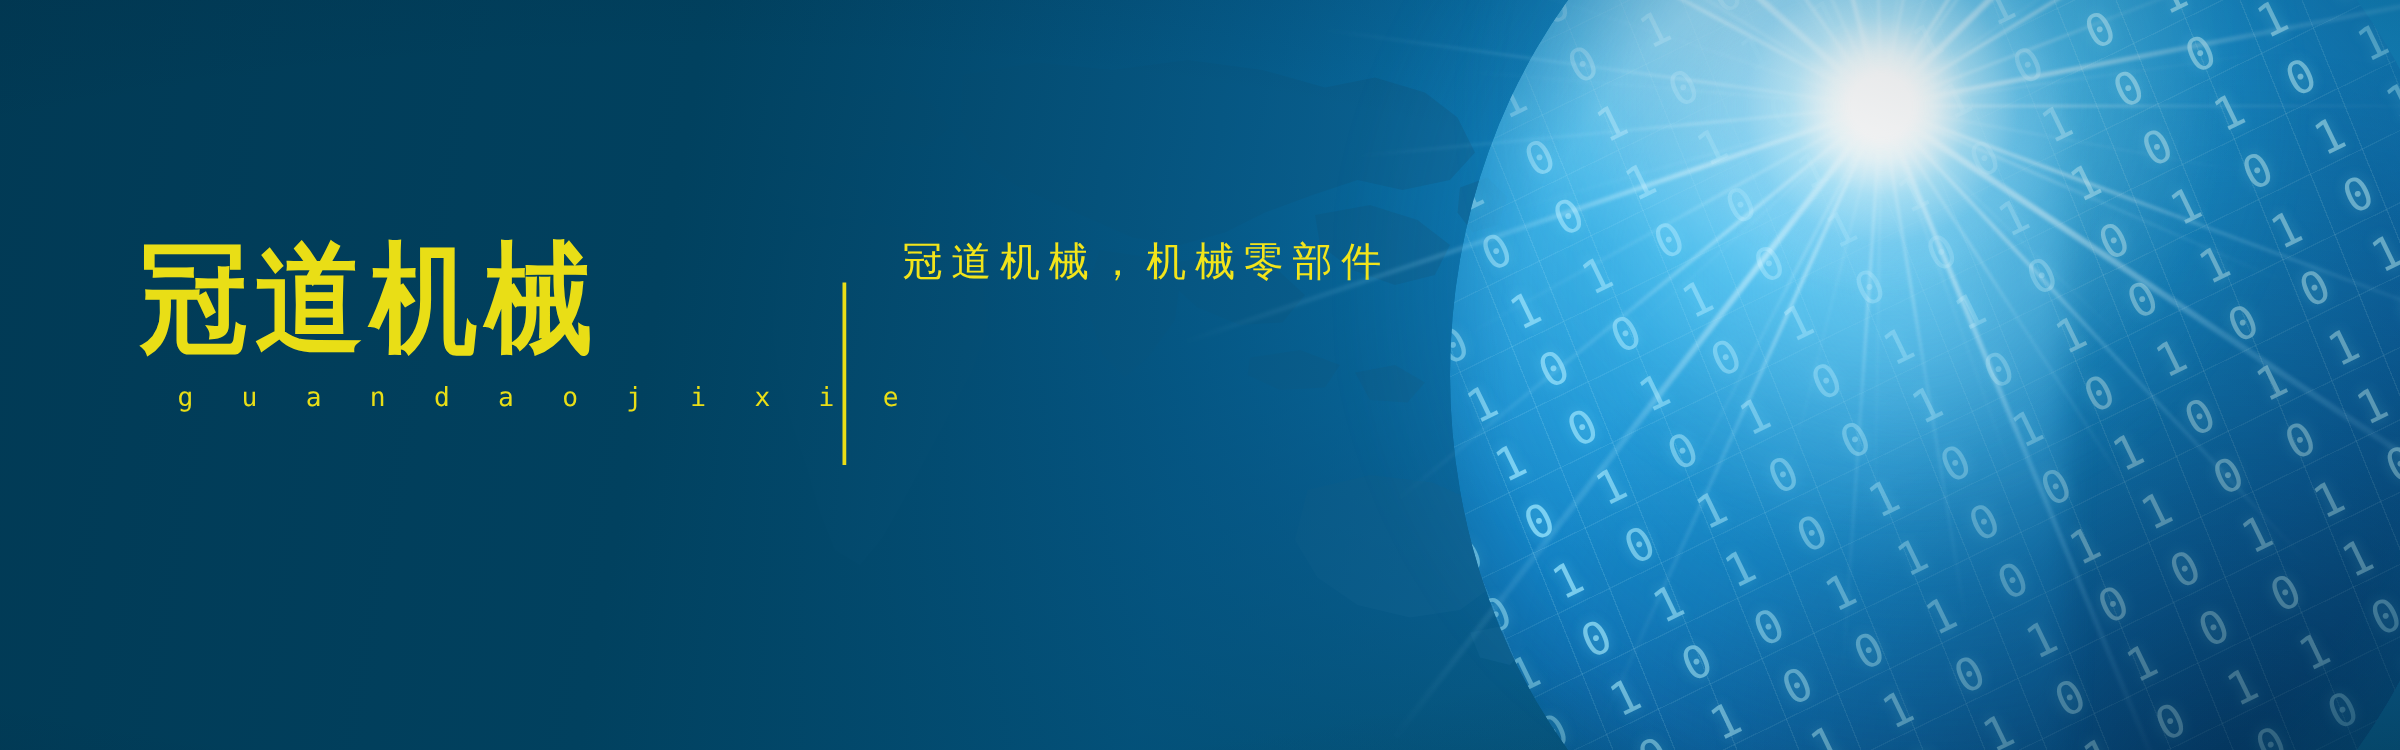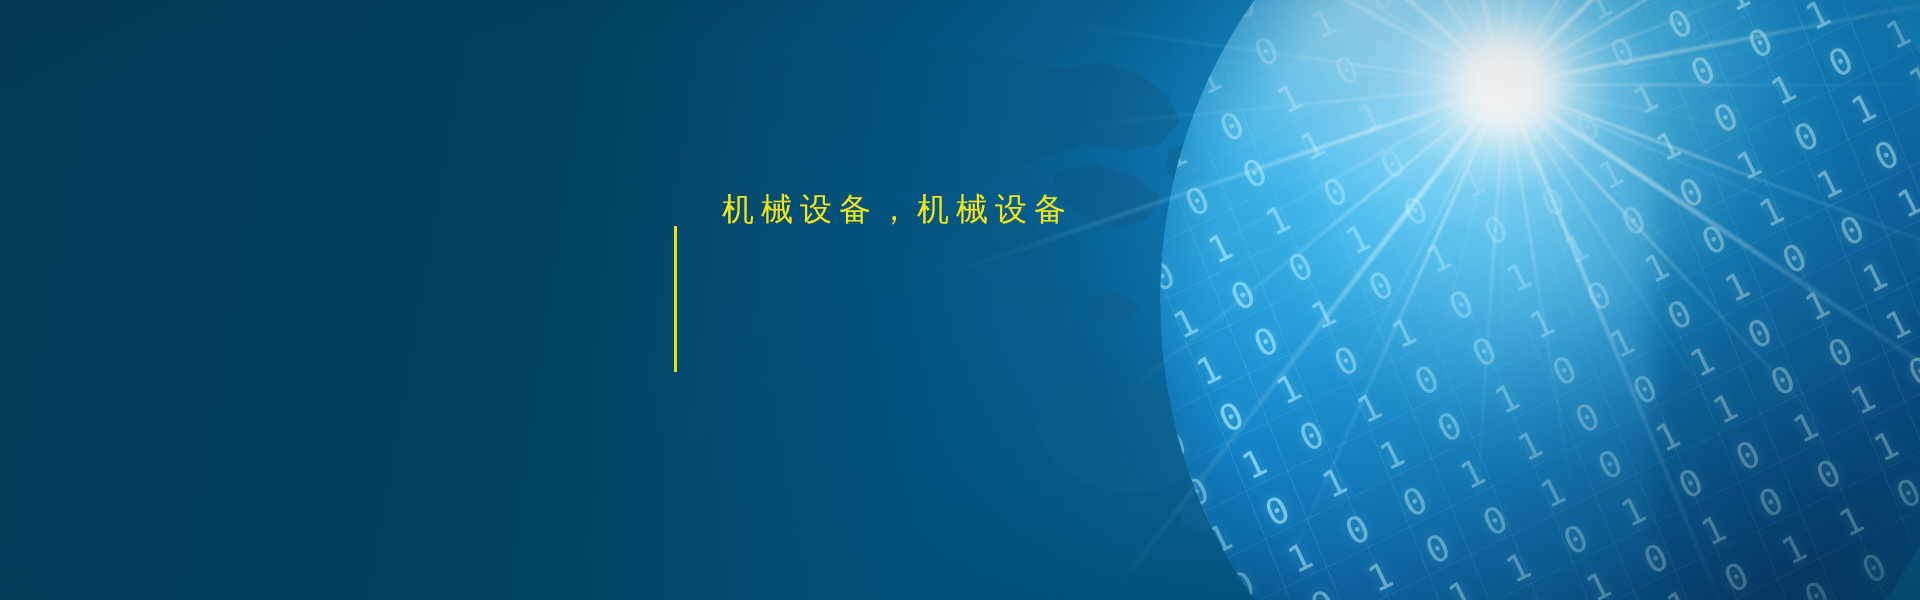--- a/index.html
+++ b/index.html
@@ -206,21 +206,25 @@
         <div class="ray" style="width:590px;height:4.2px;transform:rotate(349.1478260869565deg) translateY(-2.1px);"></div>
         <div class="ray" style="width:320px;height:1.3px;transform:rotate(352.17391304347825deg) translateY(-0.65px);"></div>
       </div>
     <div class="sun-core"></div>
   </div>
 
   <div class="vignette"></div>
 
   <div class="content">
 
+    <div class="logo-block">
+      <div class="logo-main">冠道机械</div>
+      <div class="logo-pinyin">g u a n   d a o   j i   x i e</div>
+    </div>
 
     <div class="divider"></div>
 
     <div class="taglines">
-      <div class="tagline">机械设备，机械设备</div>
+      <div class="tagline">冠道机械，机械零部件</div>
     </div>
 
   </div>
 </div>
 
 </body></html>

